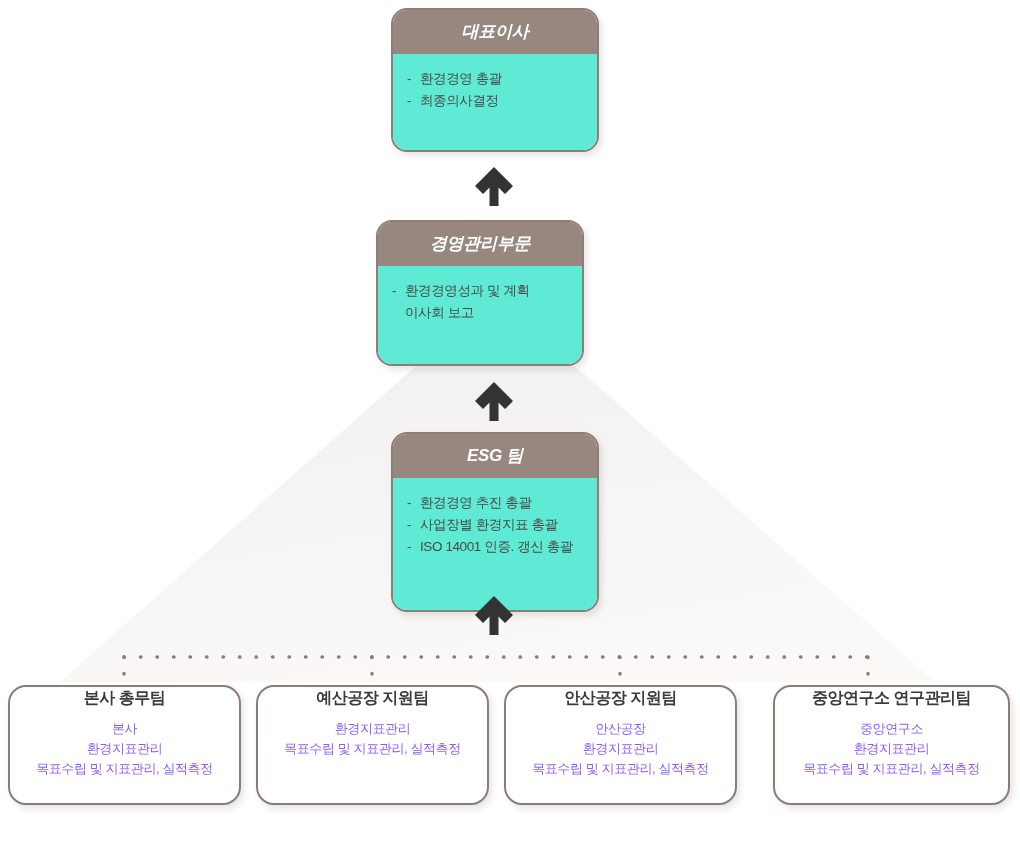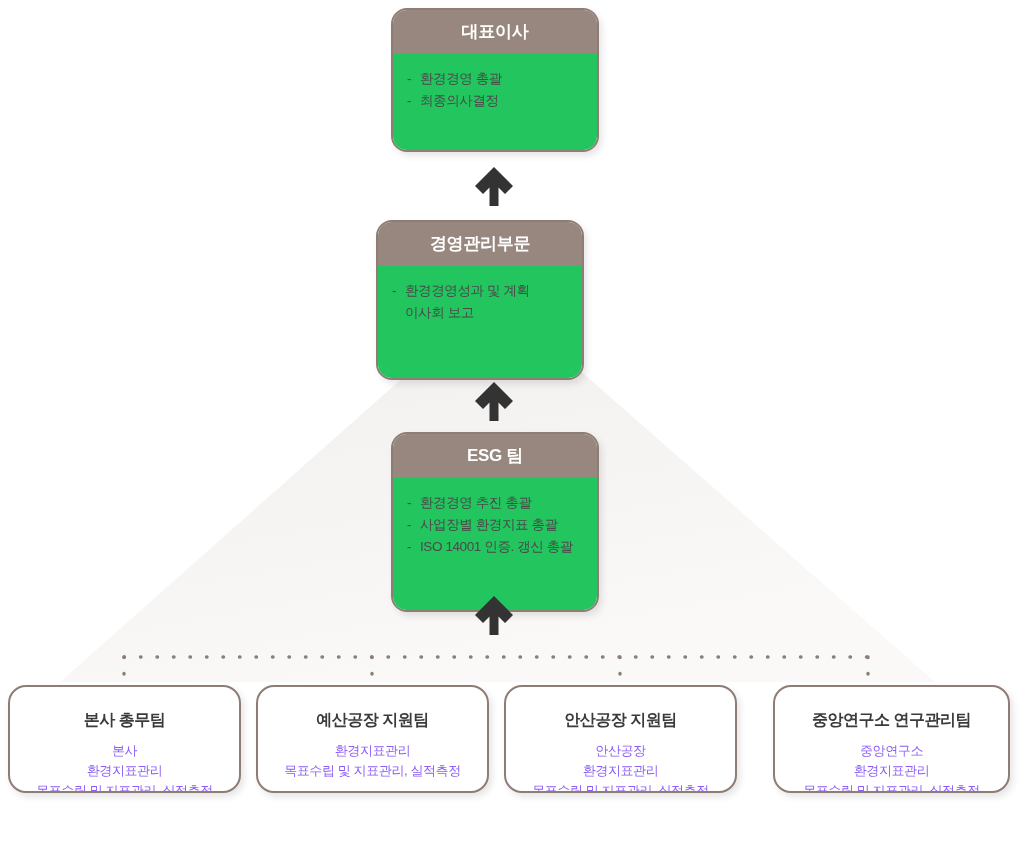--- a/index.html
+++ b/index.html
@@ -41,24 +41,25 @@
     box-shadow: 3px 4px 7px rgba(0,0,0,0.10);
     overflow: hidden;
   }
 
   .node-header {
     background: #97877f;
     color: #ffffff;
     text-align: center;
     font-weight: bold;
     letter-spacing: -0.3px;
+    font-style: italic;
   }
 
   .node-body {
-    background: #22c55e;
+    background: #5eead4;
     box-sizing: border-box;
   }
 
   
   .node-v {
     width: 208px;
   }
   .node-v .node-header {
     height: 44px;
     line-height: 44px;
@@ -91,23 +92,22 @@
   .bullet-list li.no-dash {
     padding-left: 13px;
   }
   .bullet-list li.no-dash::before {
     content: "";
   }
 
   
   .node-leaf {
     top: 685px;
-    height: 108px;
+    height: 120px;
     border-radius: 18px;
-    padding-top: 22px;
     text-align: center;
   }
   .leaf-title {
     color: #3b3b3b;
     font-size: 16px;
     font-weight: bold;
     letter-spacing: -0.5px;
     line-height: 22px;
   }
   .leaf-lines {
@@ -174,21 +174,21 @@
       </ul>
     </div>
   </div>
 
   <svg class="arrow-up" style="left:471px; top:163px;" viewBox="0 0 46 46" aria-hidden="true">
     <path d="M23 4 L42 23 L34 31 L27.5 24.5 L27.5 43 L18.5 43 L18.5 24.5 L12 31 L4 23 Z" fill="#333333"></path>
   </svg>
 
   <div class="node node-v" style="left:376px; top:220px;">
     <div class="node-header">경영관리부문</div>
-    <div class="node-body" style="height:112px;">
+    <div class="node-body" style="height:98px;">
       <ul class="bullet-list">
         <li>환경경영성과 및 계획</li>
         <li class="no-dash">이사회 보고</li>
       </ul>
     </div>
   </div>
 
   <svg class="arrow-up" style="left:471px; top:378px;" viewBox="0 0 46 46" aria-hidden="true">
     <path d="M23 4 L42 23 L34 31 L27.5 24.5 L27.5 43 L18.5 43 L18.5 24.5 L12 31 L4 23 Z" fill="#333333"></path>
   </svg>

